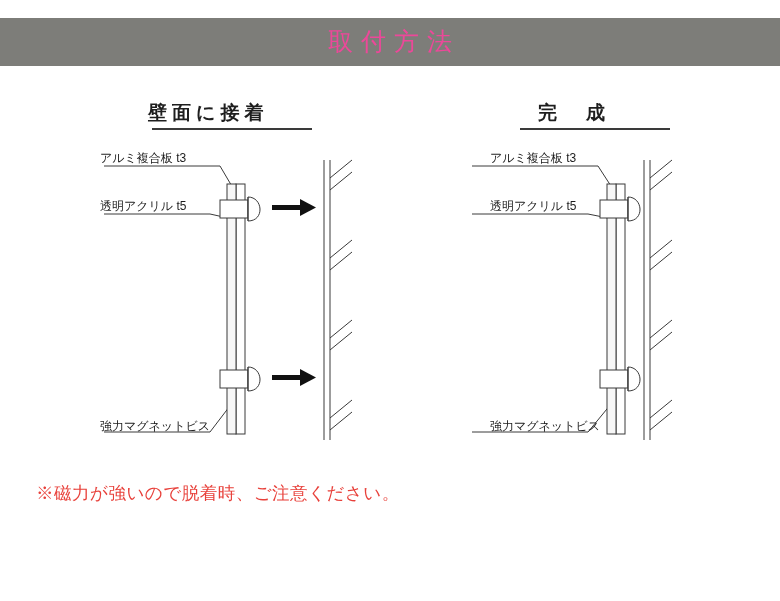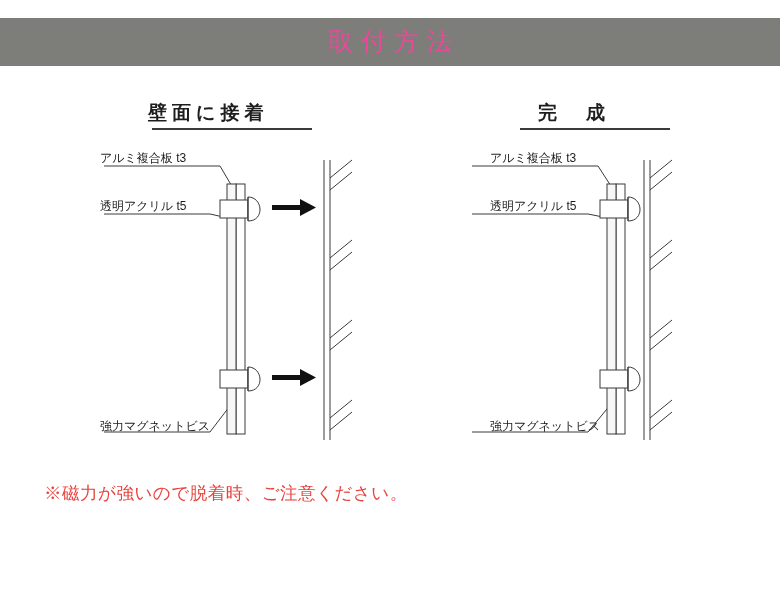--- a/index.html
+++ b/index.html
@@ -93,21 +93,20 @@
   .cr-alumi   { left: 490px; top: 150px; }
   .cr-acryl   { left: 490px; top: 198px; }
   .cr-magnet  { left: 490px; top: 418px; }
 
   
   .notes {
     position: absolute;
     left: 36px;
     top: 478px;
     width: 720px;
-    margin-left: 8px;
   }
   .note-line {
     font-size: 17.5px;
     line-height: 30px;
     letter-spacing: 0.5px;
     font-family: "Liberation Serif", serif;
     white-space: nowrap;
   }
   .note-line.red { color: #e8403a; }
   .note-line.dark { color: #262626; }

